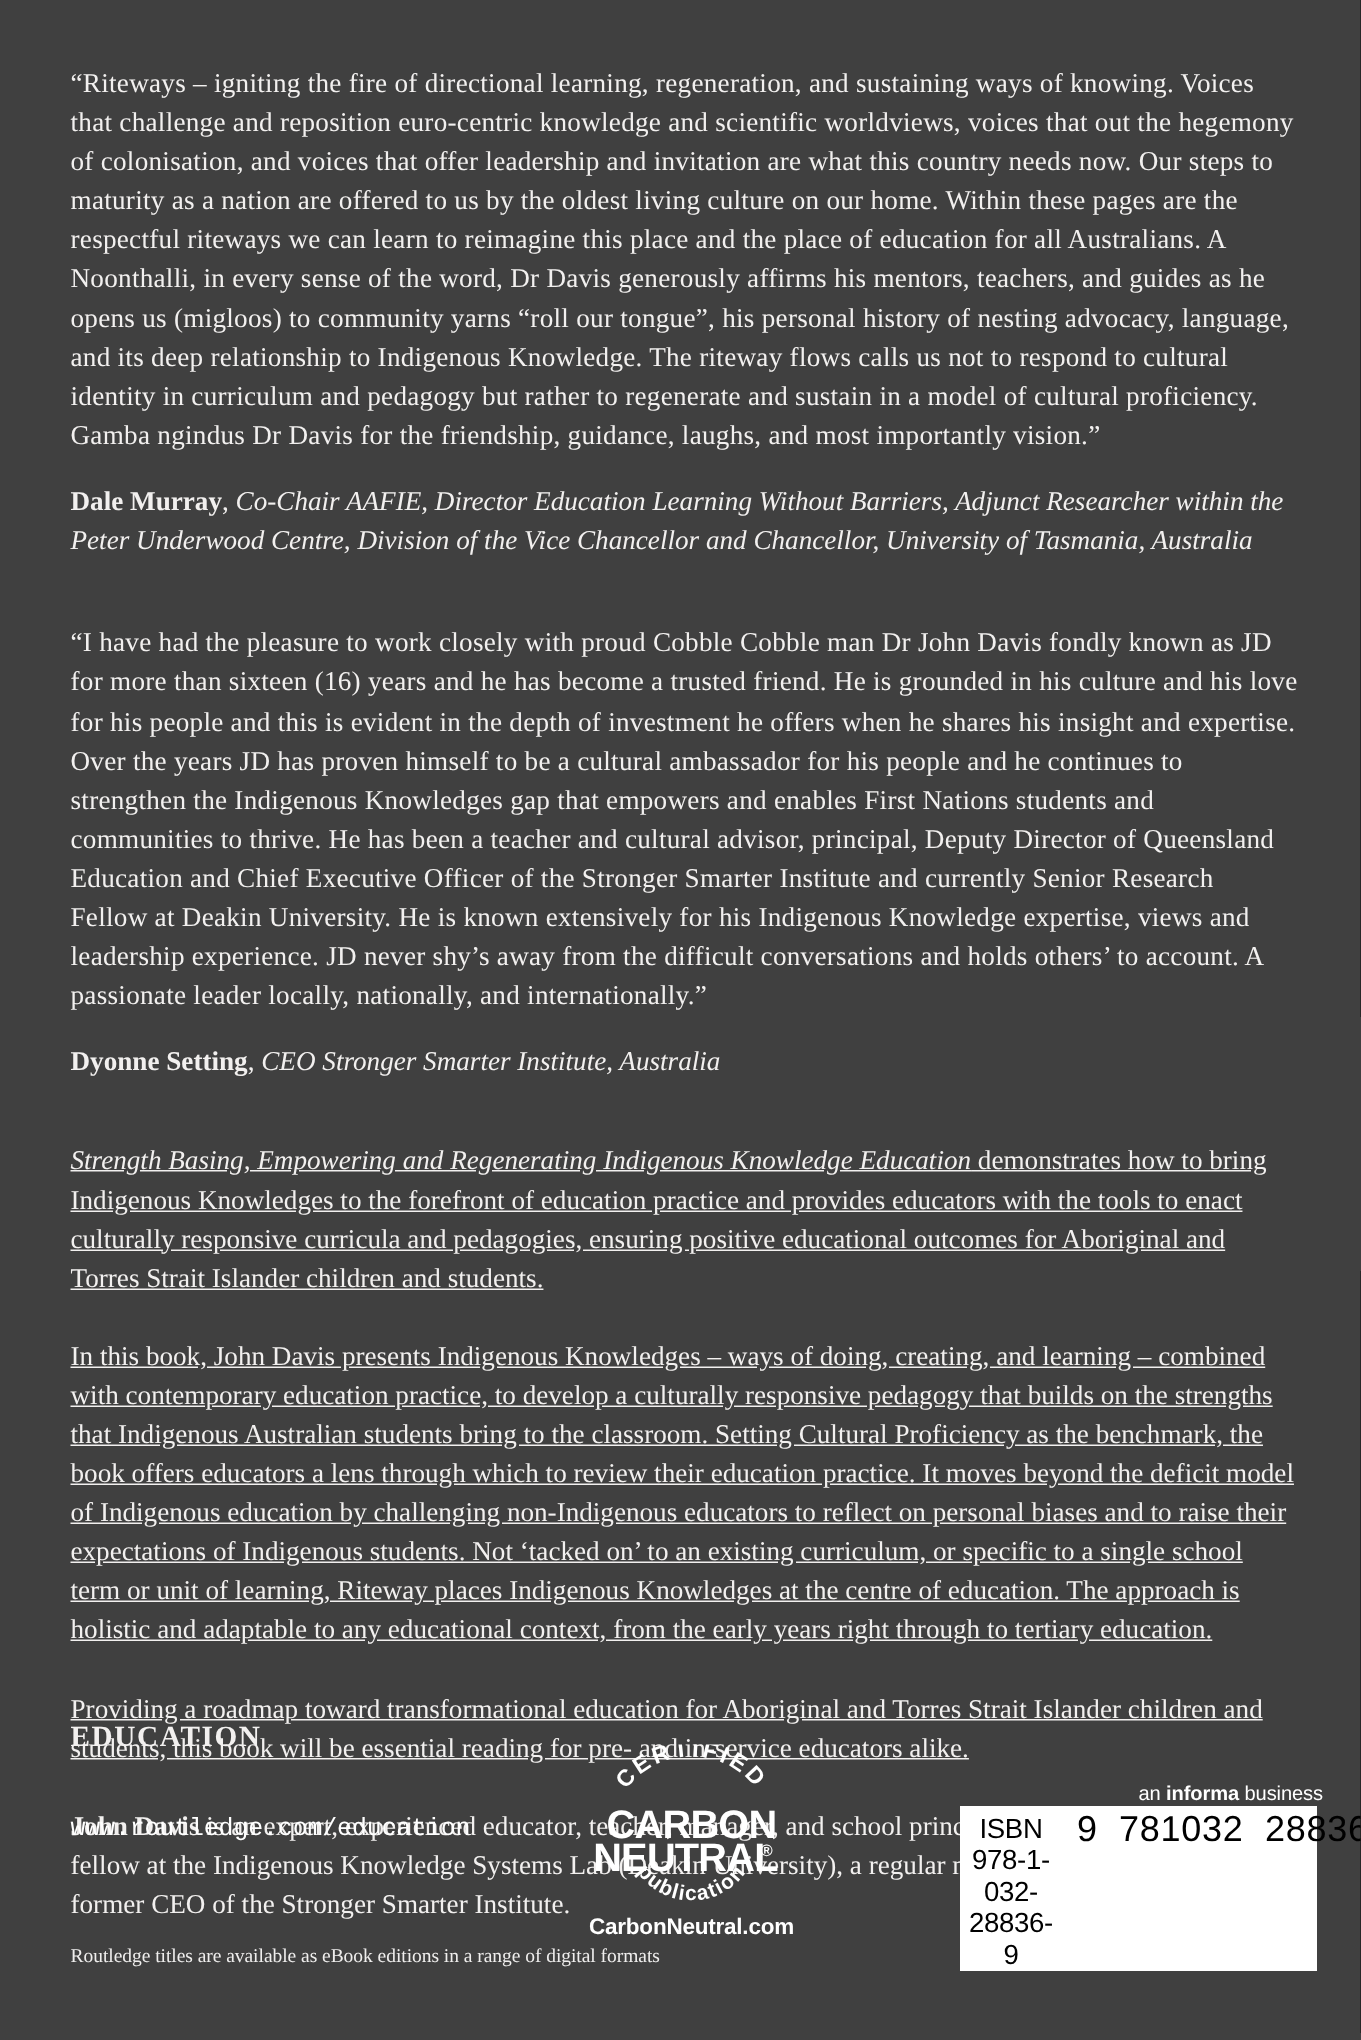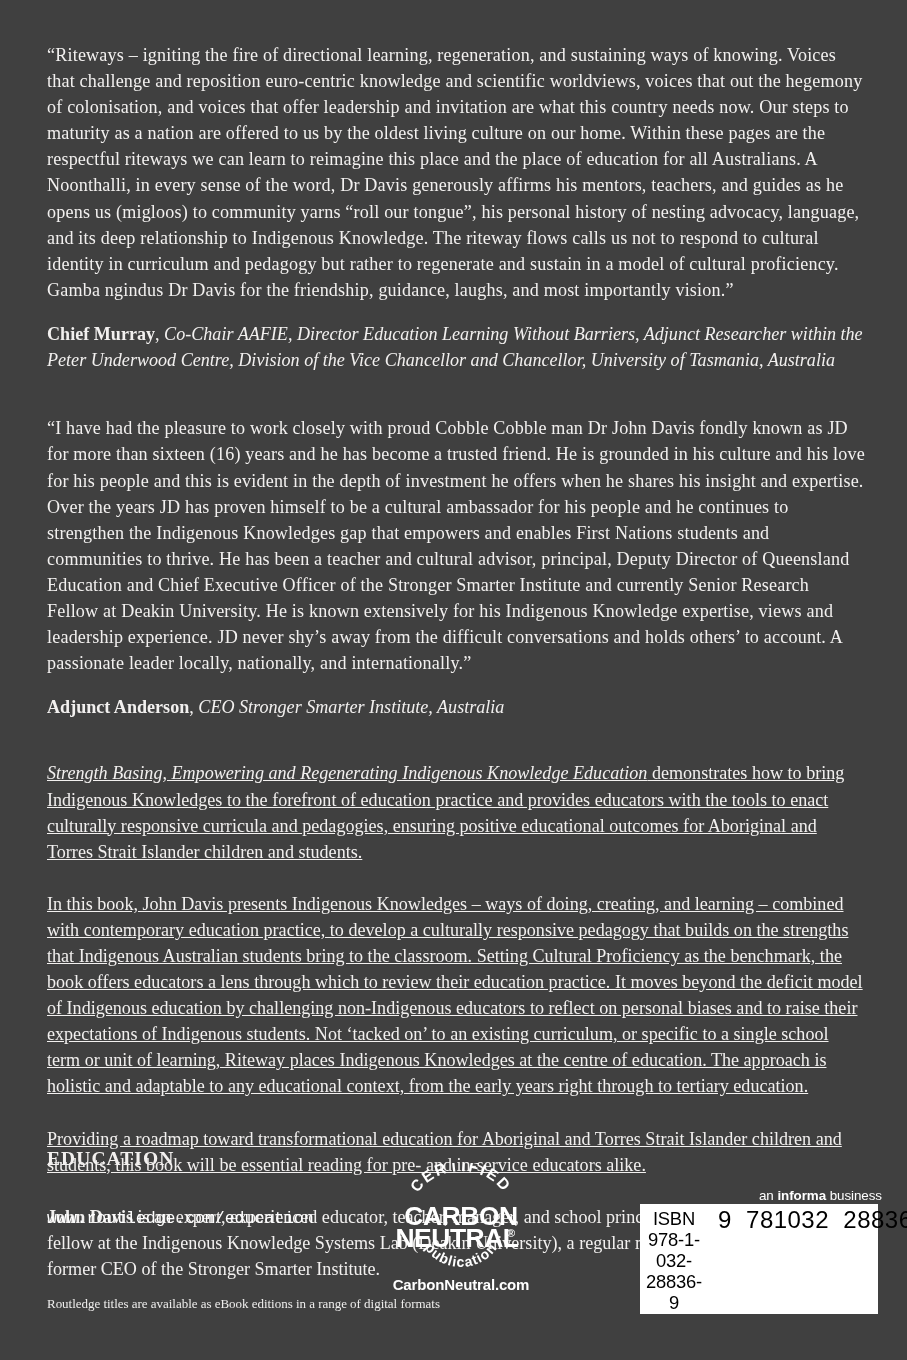--- a/index.html
+++ b/index.html
@@ -217,30 +217,30 @@
 <body>
 
 <div class="cover">
 
   <div class="content">
 
     <p class="endorsement">
       <span class="body">“Riteways – igniting the fire of directional learning, regeneration, and sustaining ways of knowing. Voices that challenge and reposition euro-centric knowledge and scientific worldviews, voices that out the hegemony of colonisation, and voices that offer leadership and invitation are what this country needs now. Our steps to maturity as a nation are offered to us by the oldest living culture on our home. Within these pages are the respectful riteways we can learn to reimagine this place and the place of education for all Australians. A Noonthalli, in every sense of the word, Dr Davis generously affirms his mentors, teachers, and guides as he opens us (migloos) to community yarns “roll our tongue”, his personal history of nesting advocacy, language, and its deep relationship to Indigenous Knowledge. The riteway flows calls us not to respond to cultural identity in curriculum and pedagogy but rather to regenerate and sustain in a model of cultural proficiency. Gamba ngindus Dr Davis for the friendship, guidance, laughs, and most importantly vision.”</span>
     </p>
     <p class="attrib">
-      <span class="attrib-name">Chief Murray</span><span>, </span><span class="attrib-role">Co-Chair AAFIE, Director Education Learning Without Barriers, Adjunct Researcher within the Peter Underwood Centre, Division of the Vice Chancellor and Chancellor, University of Tasmania, Australia</span>
+      <span class="attrib-name">Dale Murray</span><span>, </span><span class="attrib-role">Co-Chair AAFIE, Director Education Learning Without Barriers, Adjunct Researcher within the Peter Underwood Centre, Division of the Vice Chancellor and Chancellor, University of Tasmania, Australia</span>
     </p>
 
     <div class="gap-endorse"></div>
 
     <p class="endorsement">
       <span class="body">“I have had the pleasure to work closely with proud Cobble Cobble man Dr John Davis fondly known as JD for more than sixteen (16) years and he has become a trusted friend. He is grounded in his culture and his love for his people and this is evident in the depth of investment he offers when he shares his insight and expertise. Over the years JD has proven himself to be a cultural ambassador for his people and he continues to strengthen the Indigenous Knowledges gap that empowers and enables First Nations students and communities to thrive. He has been a teacher and cultural advisor, principal, Deputy Director of Queensland Education and Chief Executive Officer of the Stronger Smarter Institute and currently Senior Research Fellow at Deakin University. He is known extensively for his Indigenous Knowledge expertise, views and leadership experience. JD never shy’s away from the difficult conversations and holds others’ to account. A passionate leader locally, nationally, and internationally.”</span>
     </p>
     <p class="attrib">
-      <span class="attrib-name">Adjunct Anderson</span><span>, </span><span class="attrib-role">CEO Stronger Smarter Institute, Australia</span>
+      <span class="attrib-name">Dyonne Setting</span><span>, </span><span class="attrib-role">CEO Stronger Smarter Institute, Australia</span>
     </p>
 
     <div class="blurb-block">
       <p class="blurb"><span class="booktitle">Strength Basing, Empowering and Regenerating Indigenous Knowledge Education</span><span> demonstrates how to bring Indigenous Knowledges to the forefront of education practice and provides educators with the tools to enact culturally responsive curricula and pedagogies, ensuring positive educational outcomes for Aboriginal and Torres Strait Islander children and students.</span></p>
       <p class="blurb"> In this book, John Davis presents Indigenous Knowledges – ways of doing, creating, and learning – combined with contemporary education practice, to develop a culturally responsive pedagogy that builds on the strengths that Indigenous Australian students bring to the classroom. Setting Cultural Proficiency as the benchmark, the book offers educators a lens through which to review their education practice. It moves beyond the deficit model of Indigenous education by challenging non-Indigenous educators to reflect on personal biases and to raise their expectations of Indigenous students. Not ‘tacked on’ to an existing curriculum, or specific to a single school term or unit of learning, Riteway places Indigenous Knowledges at the centre of education. The approach is holistic and adaptable to any educational context, from the early years right through to tertiary education.</p>
       <p class="blurb"> Providing a roadmap toward transformational education for Aboriginal and Torres Strait Islander children and students, this book will be essential reading for pre- and in-service educators alike.</p>
       <p class="author-bio"><span class="bioname">John Davis</span><span> is an expert, experienced educator, teacher, manager, and school principal. John is a senior research fellow at the Indigenous Knowledge Systems Lab (Deakin University), a regular media commentator, and the former CEO of the Stronger Smarter Institute.</span></p>
     </div>
 
   </div>

